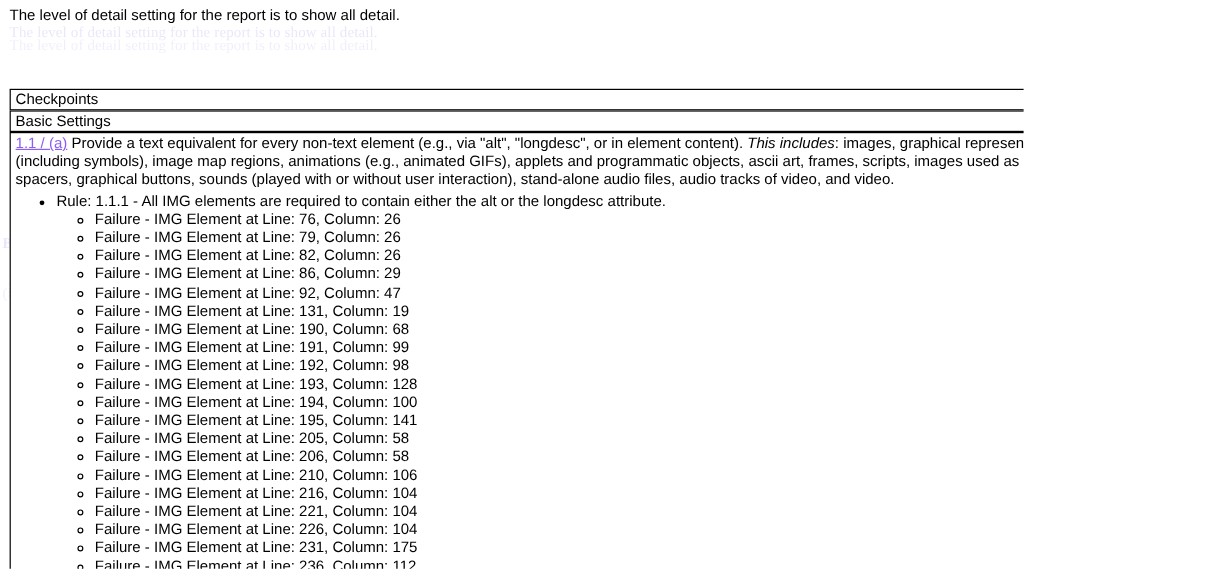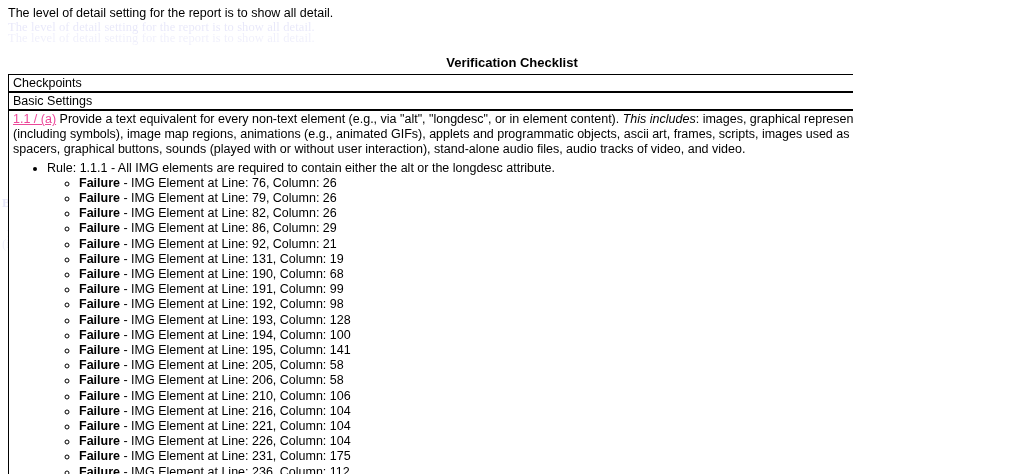--- a/index.html
+++ b/index.html
@@ -95,21 +95,21 @@
     padding: 1px 2px;
     margin-left: 44px;
   }
   td.mark {
     text-align: left;
     padding: 1px 3px;
   }
 
   
   .cp-link {
-    color: #ec4899;
+    color: #8b5cf6;
     text-decoration: underline;
     cursor: pointer;
   }
   .cp-text { }
   .cp-ital { font-style: italic; }
 
   ul.rules {
     list-style-type: disc;
     margin: 3px 0 0 0;
     padding-left: 34px;
@@ -122,42 +122,41 @@
   ul.failures {
     list-style-type: circle;
     margin: 0;
     padding-left: 32px;
   }
   ul.failures > li {
     margin: 0;
     padding: 0;
     line-height: 15.2px;
   }
-  .fail-label { font-weight: bold; }
+  .fail-label { font-weight: normal; }
 
   .cp-body { line-height: 15.2px; }
 </style>
 </head>
 <body>
 
 <div class="page">
 
   <div class="intro">The level of detail setting for the report is to show all detail.</div>
 
   <div id="ghost-layer">
       <div class="ghost" style="left: 8px; top: 20px;">The level of detail setting for the report is to show all detail.</div>
       <div class="ghost g-faint" style="left: 8px; top: 31px;">The level of detail setting for the report is to show all detail.</div>
       <div class="ghost g-bold" style="left: 12px; top: 157px;">Checkpoints</div>
       <div class="ghost g-bold" style="left: 2px; top: 196px;">Basic Settings</div>
       <div class="ghost g-faint g-bold" style="left: 508px; top: 206px;">Yes  No  Other</div>
       <div class="ghost" style="left: 6px; top: 226px;">1.1 / (a) Provide a text equivalent for every non-text element (e.g., via "alt", "longdesc", or in</div>
       <div class="ghost g-faint" style="left: 2px; top: 237px;">(including symbols), image map regions, animations (e.g., animated GIFs), applets and programmatic</div>
     </div>
 
-  <div class="checklist-title">Verification Checklist</div>
 
   <table class="vc">
     <colgroup>
       <col class="c-main">
         <col class="c-yes">
         <col class="c-no">
         <col class="c-other">
     </colgroup>
     <tbody>
       <tr class="hdr-row">
@@ -174,21 +173,21 @@
         <td>
           <div class="cp-body">
             <a class="cp-link">1.1 / (a)</a><span class="cp-text"> Provide a text equivalent for every non-text element (e.g., via "alt", "longdesc", or in element content). </span><span class="cp-ital">This includes</span><span class="cp-text">: images, graphical representations of text (including symbols), image map regions, animations (e.g., animated GIFs), applets and programmatic objects, ascii art, frames, scripts, images used as list bullets, spacers, graphical buttons, sounds (played with or without user interaction), stand-alone audio files, audio tracks of video, and video.</span>
           </div>
           <ul class="rules" id="rules-list">
               <li><span>Rule: 1.1.1 - All IMG elements are required to contain either the alt or the longdesc attribute.</span><ul class="failures">
                   <li><span class="fail-label">Failure</span><span> - IMG Element at Line: 76, Column: 26</span></li>
                   <li><span class="fail-label">Failure</span><span> - IMG Element at Line: 79, Column: 26</span></li>
                   <li><span class="fail-label">Failure</span><span> - IMG Element at Line: 82, Column: 26</span></li>
                   <li><span class="fail-label">Failure</span><span> - IMG Element at Line: 86, Column: 29</span></li>
-                  <li><span class="fail-label">Failure</span><span> - IMG Element at Line: 92, Column: 21</span></li>
+                  <li><span class="fail-label">Failure</span><span> - IMG Element at Line: 92, Column: 47</span></li>
                   <li><span class="fail-label">Failure</span><span> - IMG Element at Line: 131, Column: 19</span></li>
                   <li><span class="fail-label">Failure</span><span> - IMG Element at Line: 190, Column: 68</span></li>
                   <li><span class="fail-label">Failure</span><span> - IMG Element at Line: 191, Column: 99</span></li>
                   <li><span class="fail-label">Failure</span><span> - IMG Element at Line: 192, Column: 98</span></li>
                   <li><span class="fail-label">Failure</span><span> - IMG Element at Line: 193, Column: 128</span></li>
                   <li><span class="fail-label">Failure</span><span> - IMG Element at Line: 194, Column: 100</span></li>
                   <li><span class="fail-label">Failure</span><span> - IMG Element at Line: 195, Column: 141</span></li>
                   <li><span class="fail-label">Failure</span><span> - IMG Element at Line: 205, Column: 58</span></li>
                   <li><span class="fail-label">Failure</span><span> - IMG Element at Line: 206, Column: 58</span></li>
                   <li><span class="fail-label">Failure</span><span> - IMG Element at Line: 210, Column: 106</span></li>

